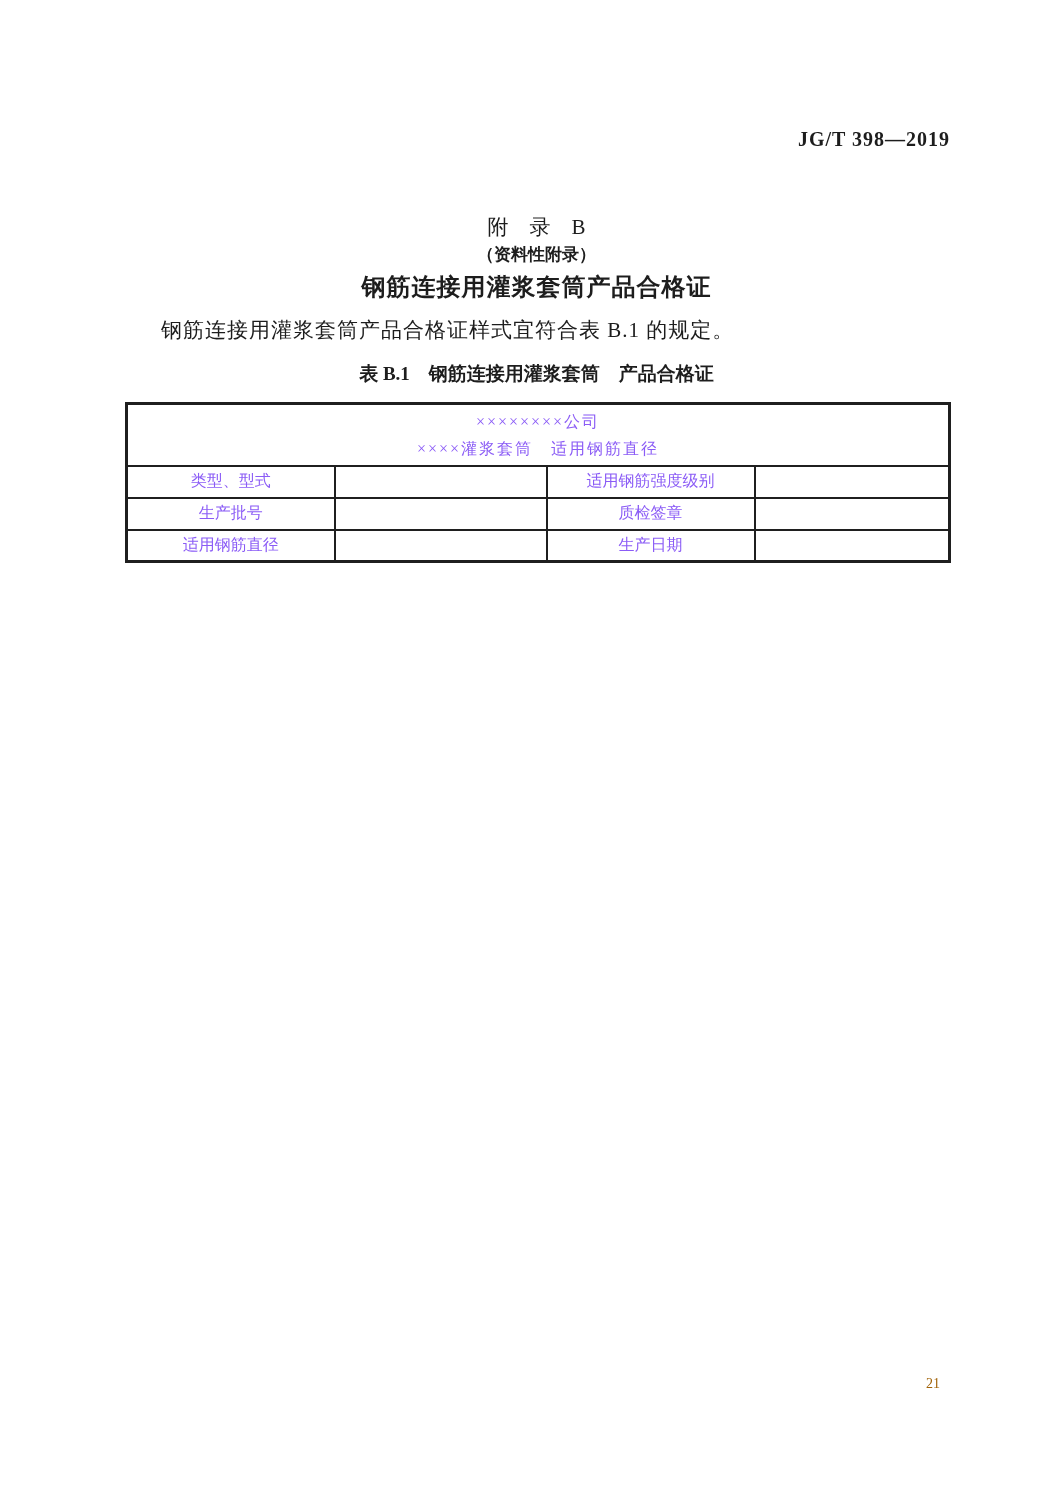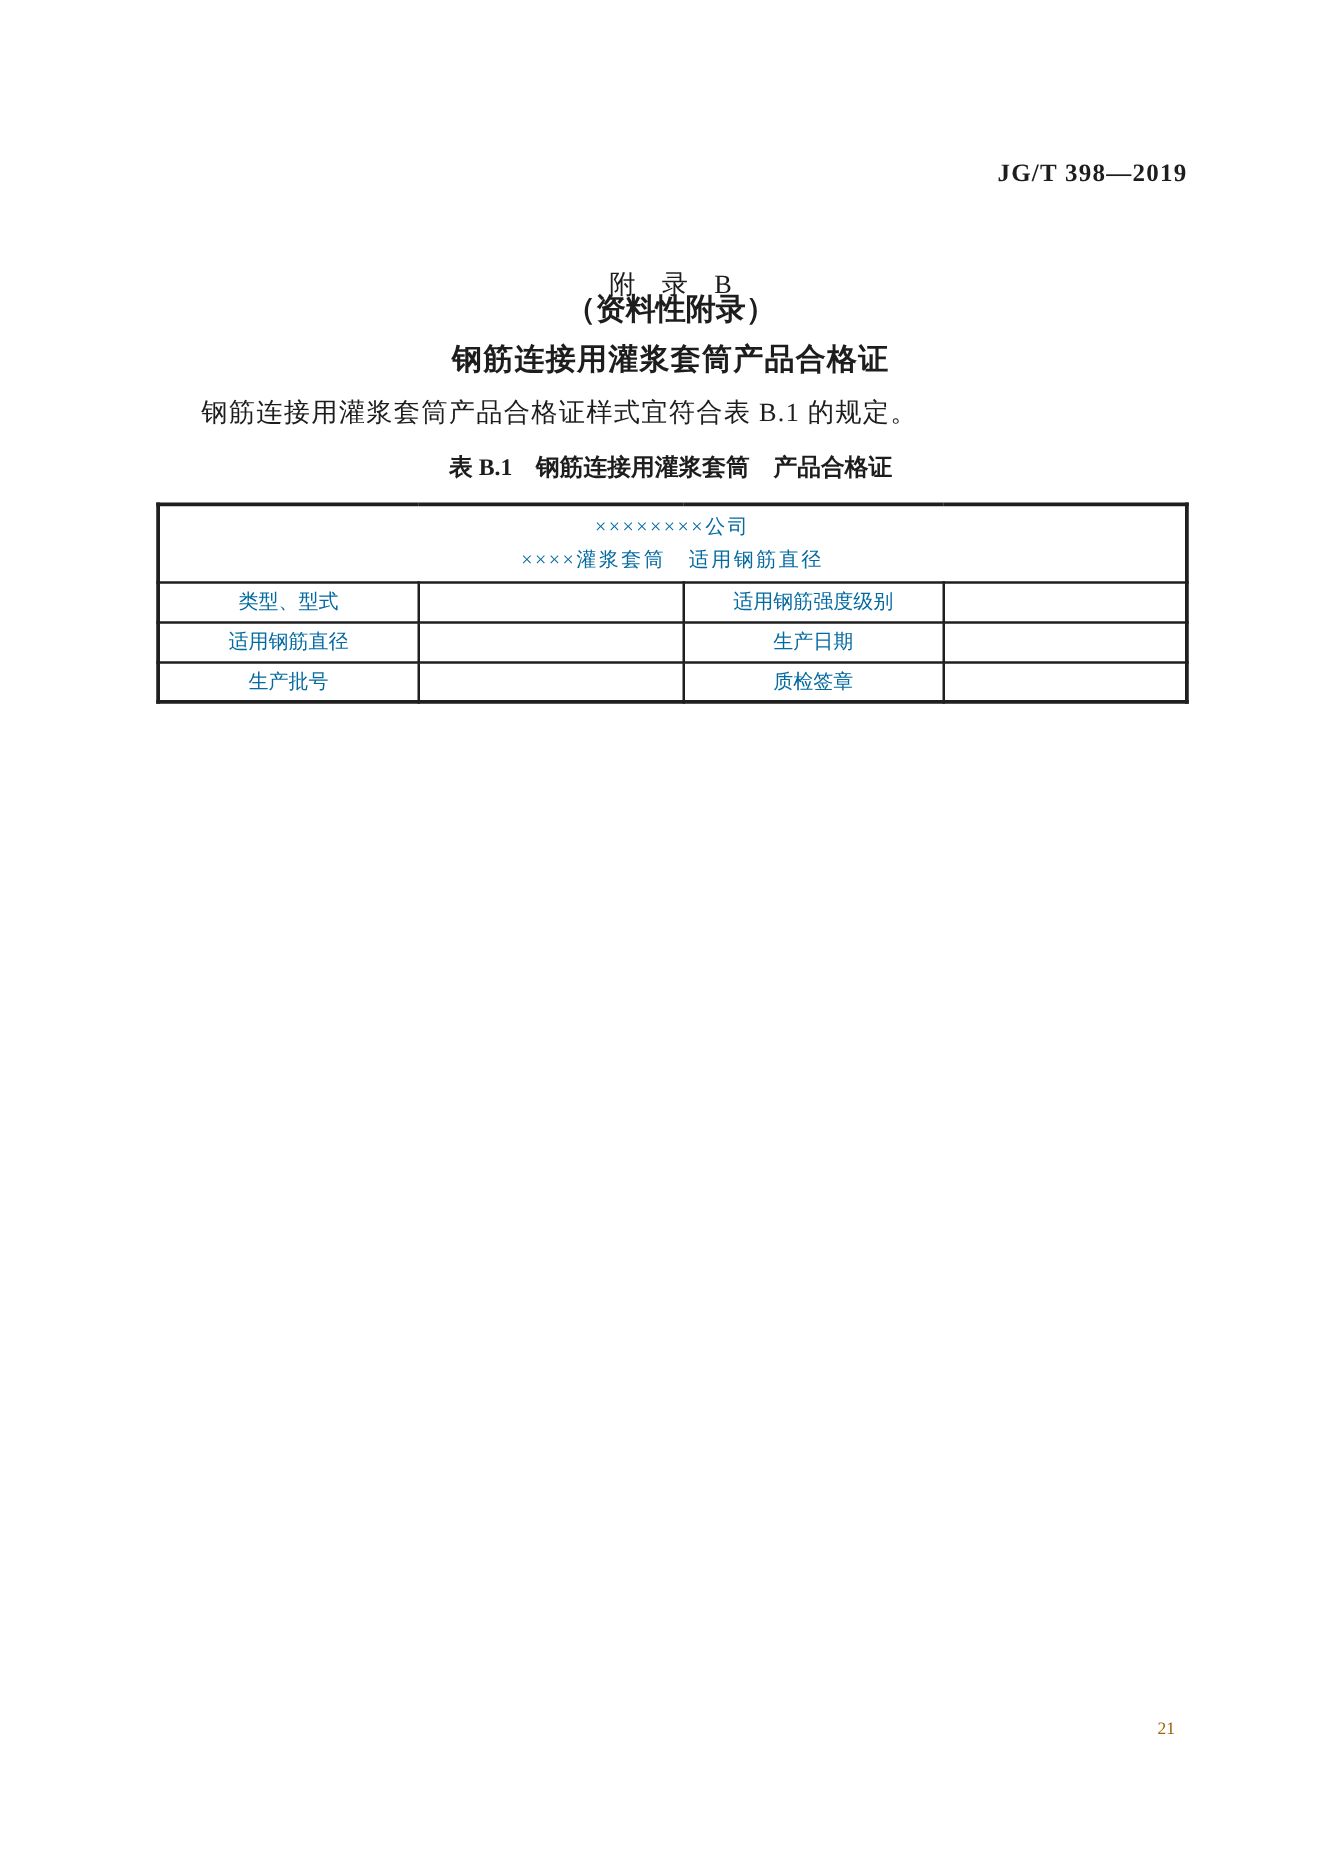--- a/index.html
+++ b/index.html
@@ -34,24 +34,24 @@
   .appendix-title {
     position: absolute;
     top: 213px;
     width: 100%;
     text-align: center;
     font-size: 21px;
     font-weight: normal;
   }
   .appendix-type {
     position: absolute;
-    top: 231px;
+    top: 243px;
     width: 100%;
     text-align: center;
-    font-size: 24px;
+    font-size: 17px;
     font-weight: bold;
   }
   .appendix-subject {
     position: absolute;
     top: 271px;
     width: 100%;
     text-align: center;
     font-size: 24px;
     font-weight: bold;
     letter-spacing: 1px;
@@ -78,21 +78,21 @@
     width: 823px;
     border-collapse: collapse;
     border: 3px solid #1f1f1f;
     table-layout: fixed;
   }
   table.cert-table td {
     border: 2px solid #1f1f1f;
     text-align: center;
     vertical-align: middle;
     font-size: 16px;
-    color: #0369a1;
+    color: #8b5cf6;
   }
   td.table-head-cell {
     height: 62px;
     font-size: 17px;
     line-height: 27px;
     letter-spacing: 2px;
   }
   tr.data-row td { height: 32px; }
   .page-number {
     position: absolute;
@@ -135,29 +135,29 @@
             <div>××××灌浆套筒　适用钢筋直径</div>
           </td>
         </tr>
         <tr class="data-row">
           <td>类型、型式</td>
           <td></td>
           <td>适用钢筋强度级别</td>
           <td></td>
         </tr>
         <tr class="data-row">
+          <td>生产批号</td>
+          <td></td>
+          <td>质检签章</td>
+          <td></td>
+        </tr>
+        <tr class="data-row">
           <td>适用钢筋直径</td>
           <td></td>
           <td>生产日期</td>
-          <td></td>
-        </tr>
-        <tr class="data-row">
-          <td>生产批号</td>
-          <td></td>
-          <td>质检签章</td>
           <td></td>
         </tr>
       </tbody>
     </table>
 
   </div>
 
   <div class="page-number">21</div>
 
 </div>

